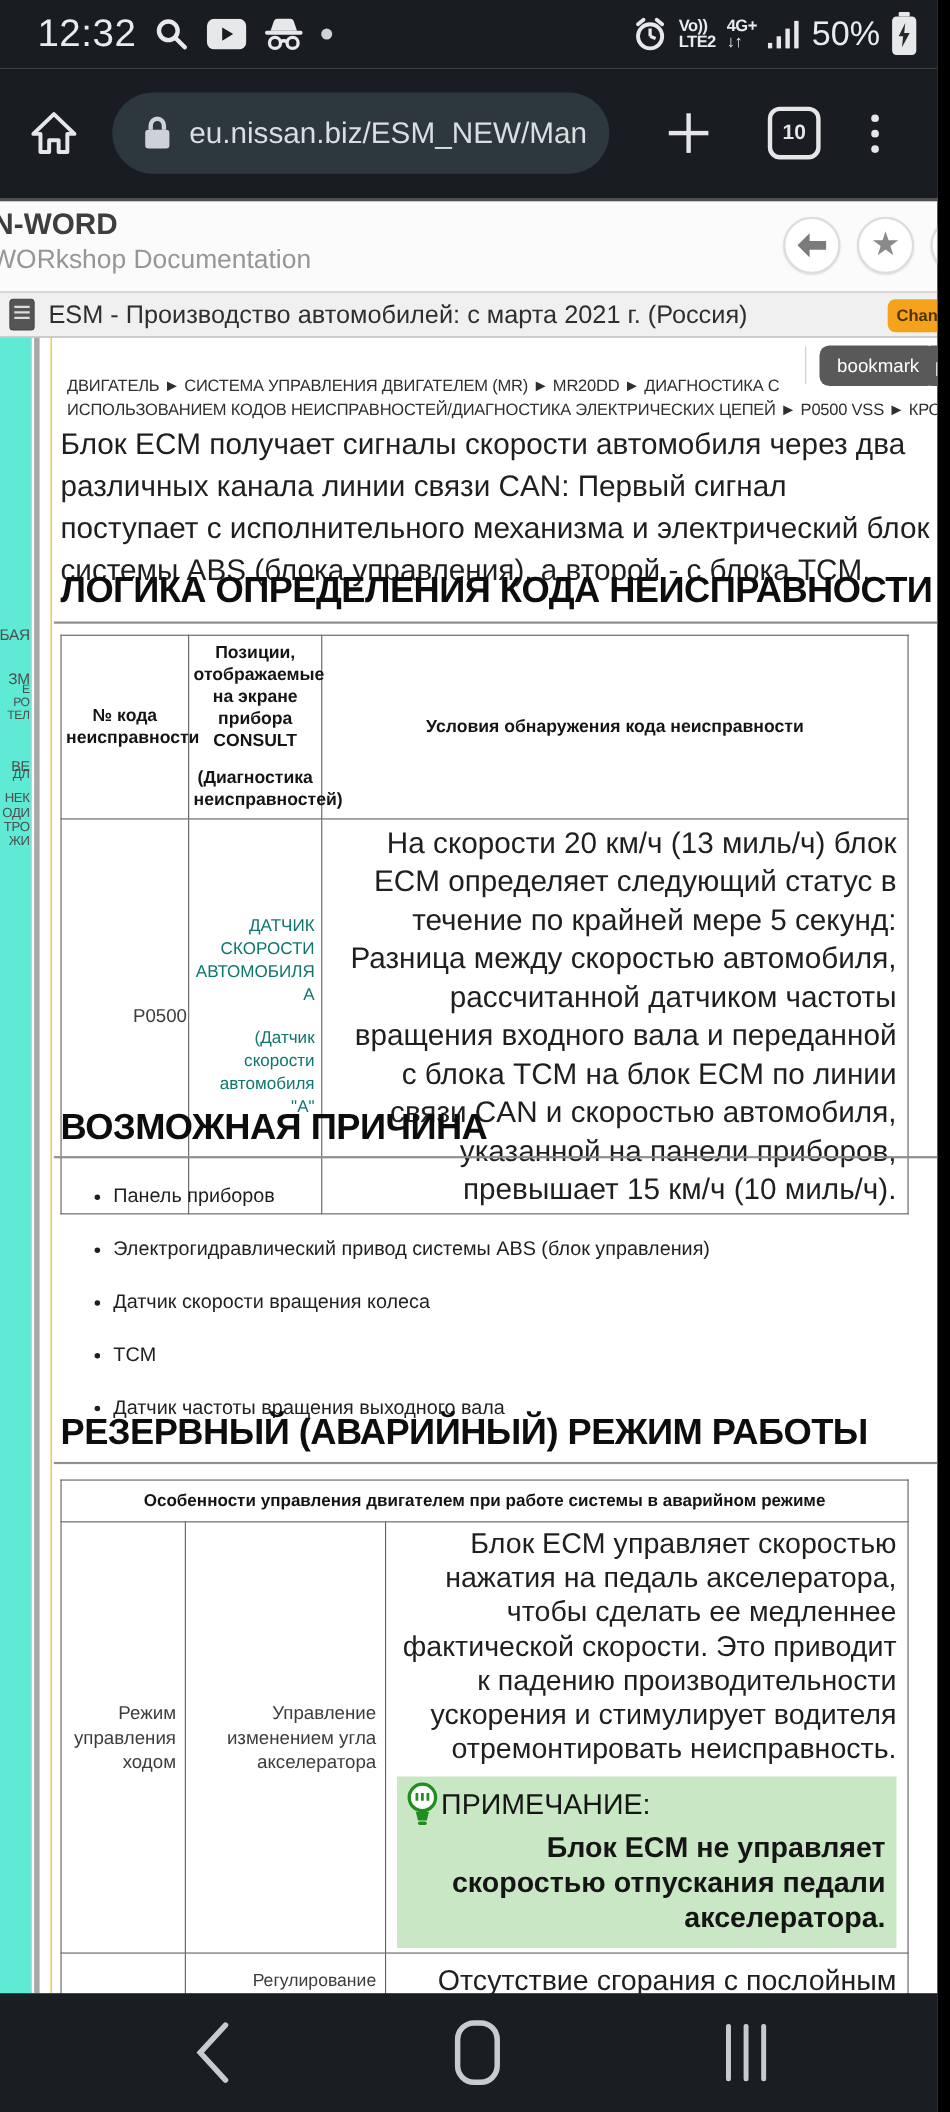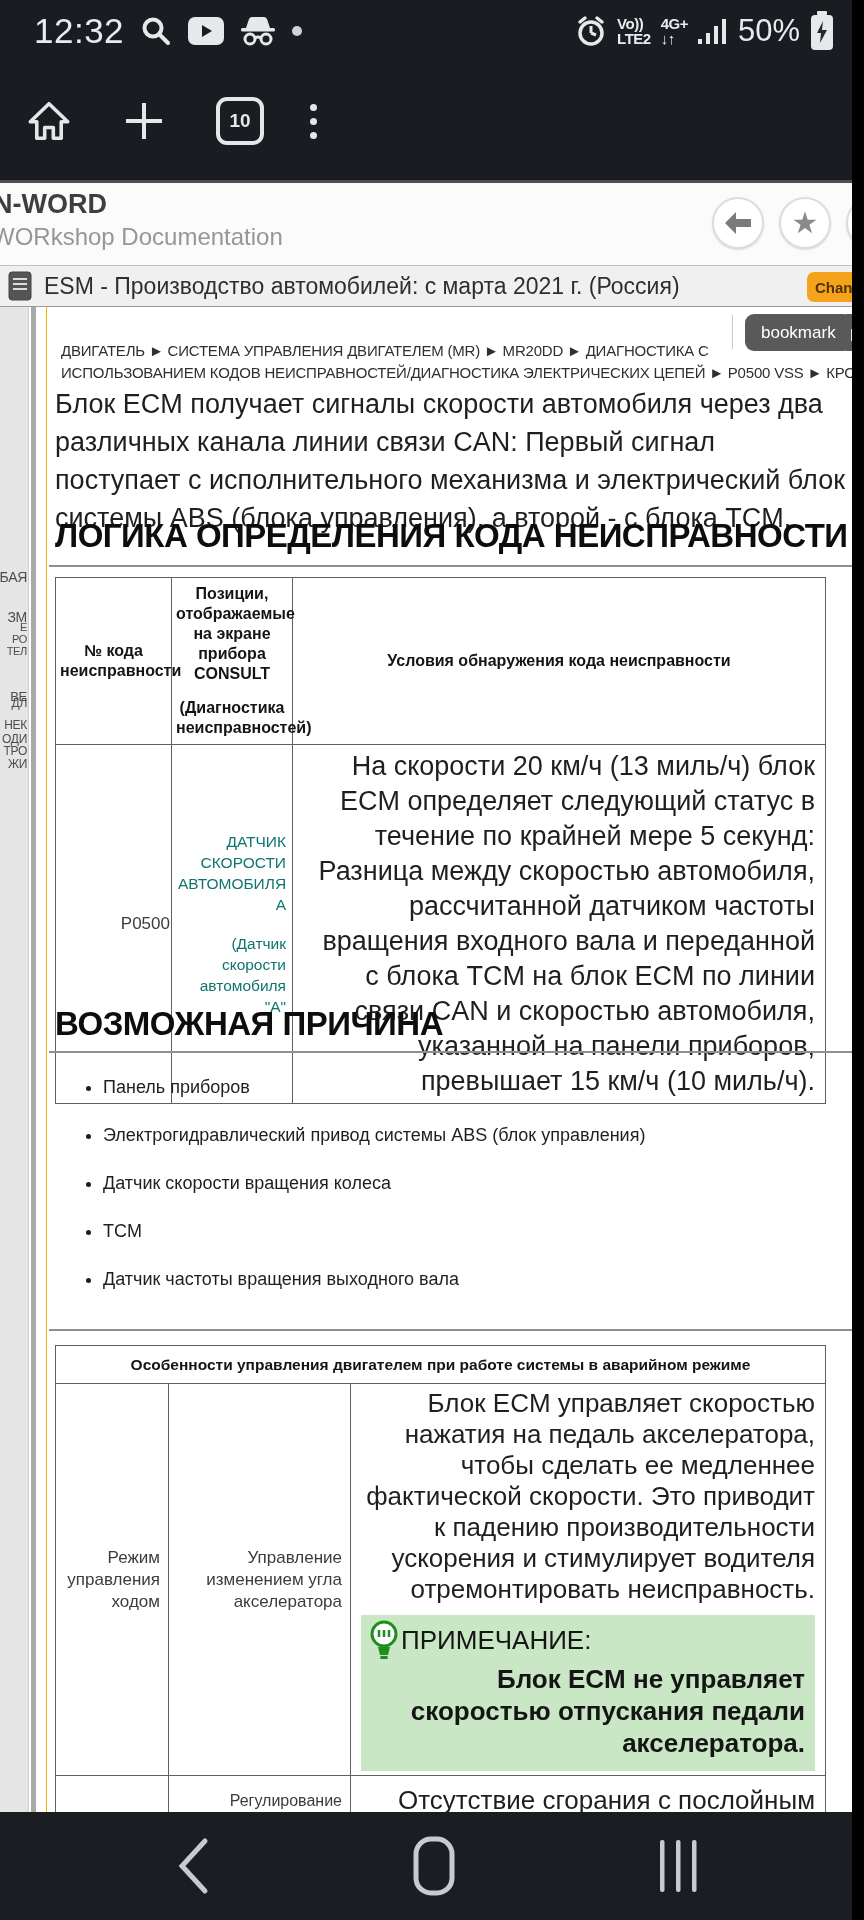--- a/index.html
+++ b/index.html
@@ -49,21 +49,21 @@
   .esmbar{position:absolute;left:0;top:265px;width:864px;height:42px;background:#f0f0f0;
           border-top:1px solid #c2c2c2;border-bottom:1px solid #9a9a9a;box-sizing:border-box;
           display:flex;align-items:center;}
   .esm-label{margin-left:12px;font-size:23px;color:#2e2e2e;}
   .changebtn{position:absolute;left:807px;top:6px;height:30px;width:140px;border-radius:7px;
              border:none;background:#f5a31c;color:#503300;font-size:15px;font-weight:bold;
              text-align:left;padding:0 0 0 8px;}
 
   
   .content{position:absolute;left:0;top:307px;width:864px;height:1505px;background:#fff;}
-  .sidepanel{position:absolute;left:0;top:0;width:28px;height:100%;background:#e5e5e5;
+  .sidepanel{position:absolute;left:0;top:0;width:28px;height:100%;background:#5eead4;
              border-right:1px solid #cfcfcf;text-align:right;}
   .sidepanel span{position:absolute;right:1px;color:#4d4d4d;white-space:nowrap;letter-spacing:-.3px;}
   .scrolldiv{position:absolute;left:31px;top:0;width:5px;height:100%;background:#a9a9a9;}
   .main{position:absolute;left:46px;top:0;width:818px;height:100%;
         border-left:1px solid #eab308;box-sizing:border-box;}
 
   .vsep{position:absolute;left:685px;top:8px;width:1px;height:34px;background:#c9c9c9;}
   .graybtn{position:absolute;top:7px;height:37px;border:none;border-radius:9px;background:#595959;
            color:#fff;font-size:17px;padding:0 16px;}
   .btn-bookmark{left:698px;}
@@ -157,20 +157,27 @@
           <rect x="1" y="4" width="22" height="35" rx="4" fill="#e6e8ea"></rect>
           <polygon points="13,10 7,22 11,22 10,32 17,19 12,19" fill="#23282c"></polygon>
         </svg>
     </div>
   </div>
 
   <div class="toolbar">
     <svg class="tb-home" width="46" height="46" viewBox="0 0 64 64">
         <path d="M32 8 L6 33 H15 V56 H26 V41 H38 V56 H49 V33 H58 Z" fill="none" stroke="#e4e6e8" stroke-width="5" stroke-linejoin="round"></path>
       </svg>
+    <div class="urlpill">
+      <svg class="lock" width="26" height="32" viewBox="0 0 26 32">
+          <rect x="2" y="13" width="22" height="17" rx="3" fill="#ccd2d5"></rect>
+          <path d="M7 13 V9 a6 6 0 0 1 12 0 V13" fill="none" stroke="#ccd2d5" stroke-width="4"></path>
+        </svg>
+      <span class="urltext">eu.nissan.biz/ESM_NEW/Man</span>
+    </div>
     <div class="tb-plus"></div>
     <div class="tabbox">
         <span>10</span>
       </div>
     <div class="kebab">
         <i></i>
         <i></i>
         <i></i>
       </div>
   </div>
@@ -267,20 +274,21 @@
       <div class="rule" style="top:744px;"></div>
 
       <ul class="possible">
         <li>Панель приборов</li>
         <li>Электрогидравлический привод системы ABS (блок управления)</li>
         <li>Датчик скорости вращения колеса</li>
         <li>TCM</li>
         <li>Датчик частоты вращения выходного вала</li>
       </ul>
 
+      <div class="h1" style="top:976px;">РЕЗЕРВНЫЙ (АВАРИЙНЫЙ) РЕЖИМ РАБОТЫ</div>
       <div class="rule" style="top:1022px;"></div>
 
       <table class="t2">
         <colgroup>
             <col style="width:113px;">
             <col style="width:182px;">
             <col style="width:475px;">
           </colgroup>
         <tbody>
             <tr class="caprow">

